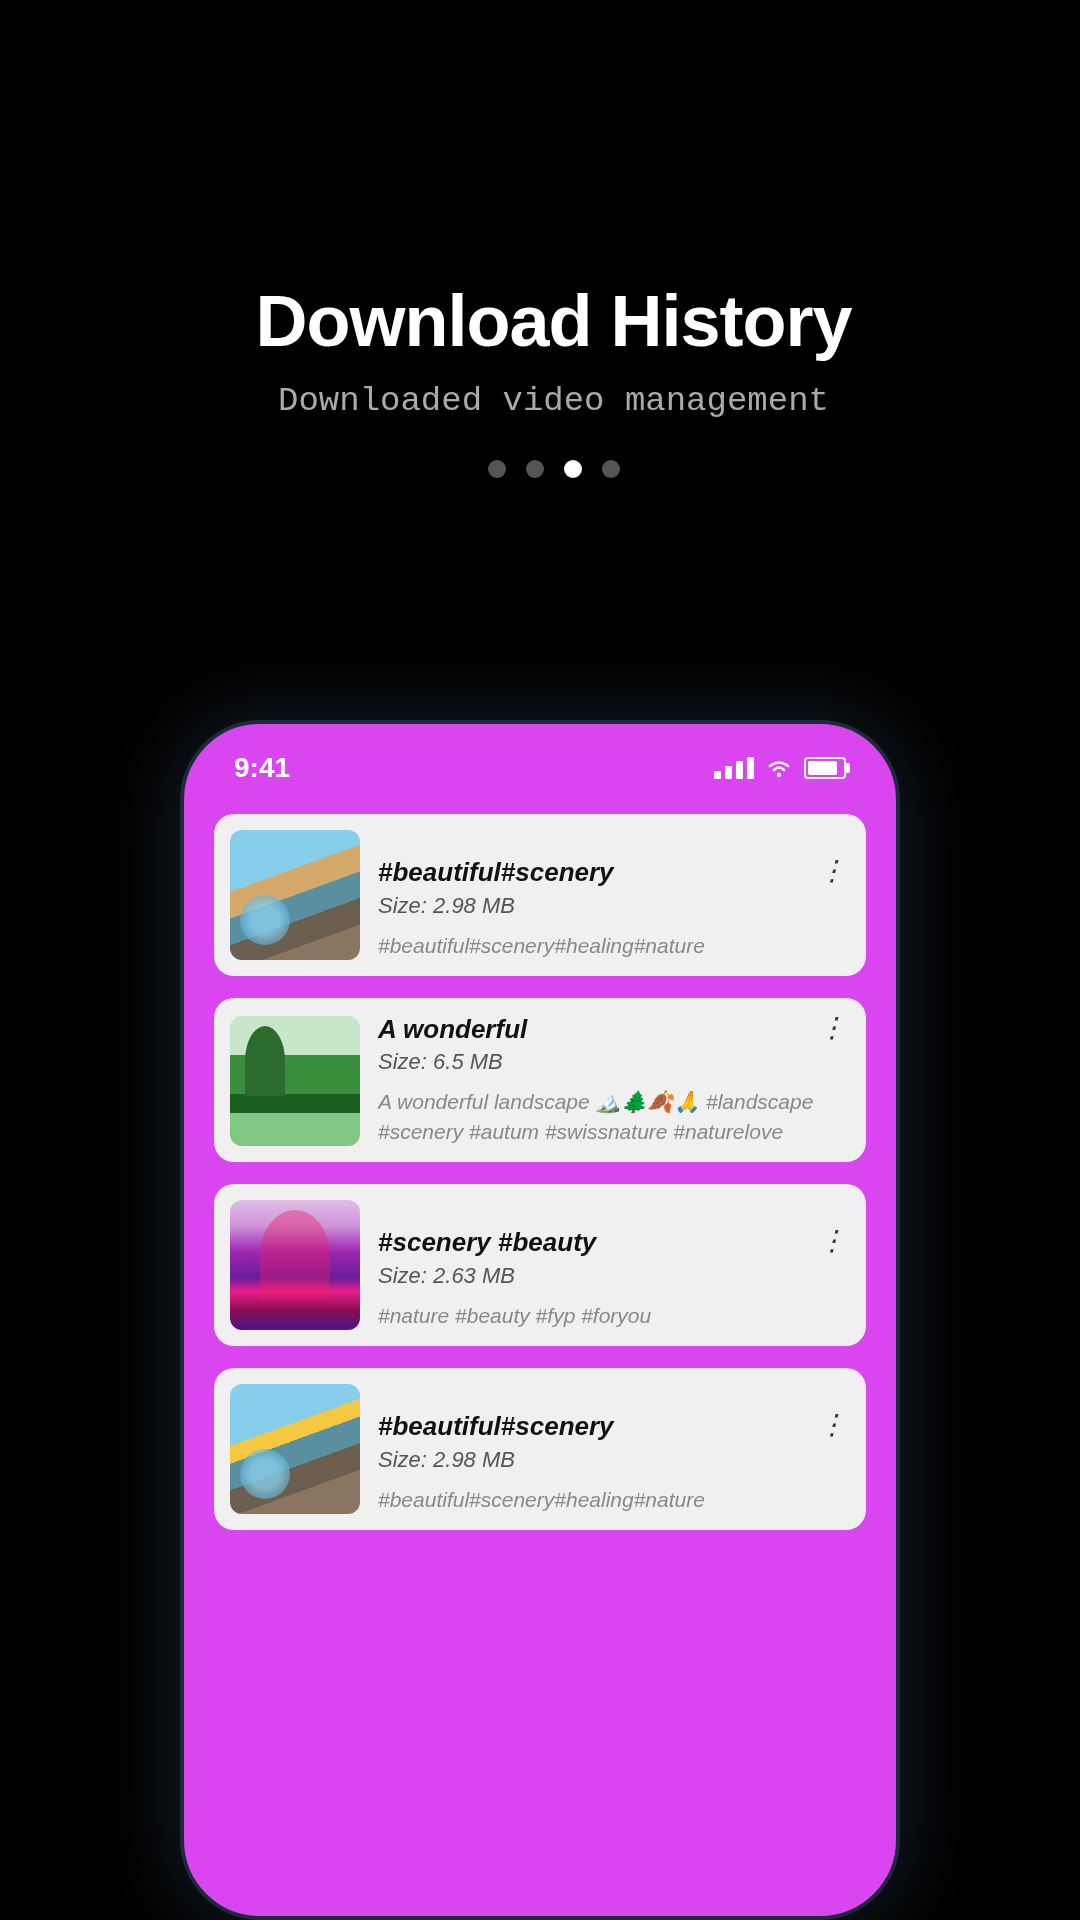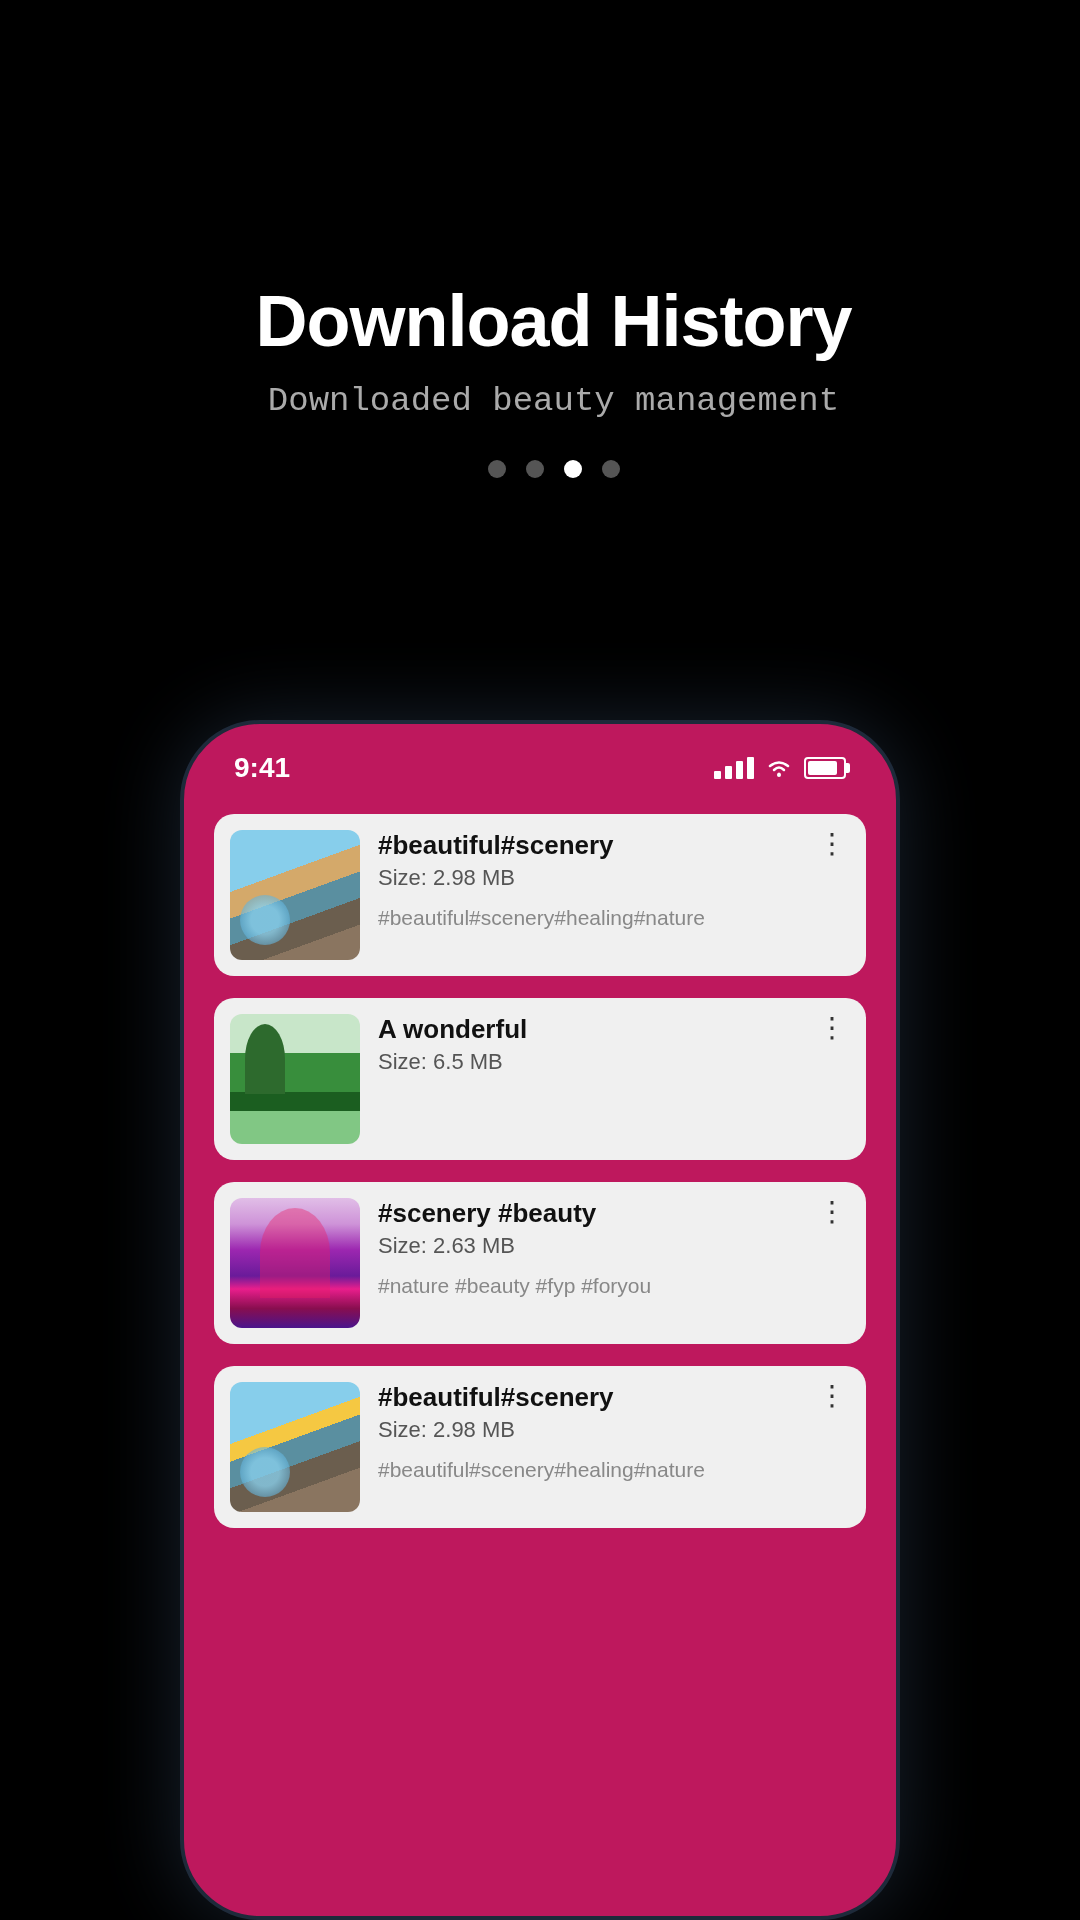--- a/index.html
+++ b/index.html
@@ -66,21 +66,21 @@
       bottom: 0;
       left: 50%;
       transform: translateX(-50%);
       width: 720px;
       height: 1200px;
     }
 
     .phone-frame {
       width: 100%;
       height: 100%;
-      background: #be185d;
+      background: #d946ef;
       border-radius: 80px;
       border: 4px solid #1e2a3a;
       overflow: hidden;
       position: relative;
       box-shadow: 0 0 80px rgba(30, 42, 58, 0.8);
     }
 
     
     .status-bar {
       display: flex;
@@ -163,24 +163,25 @@
       display: flex;
       flex-direction: column;
       gap: 22px;
     }
 
     
     .video-card {
       background: #f0f0f0;
       border-radius: 20px;
       display: flex;
-      align-items: flex-start;
+      align-items: flex-end;
       padding: 16px;
       gap: 18px;
       position: relative;
+      font-style: italic;
     }
 
     .video-thumb {
       width: 130px;
       height: 130px;
       border-radius: 12px;
       flex-shrink: 0;
       overflow: hidden;
       position: relative;
     }
@@ -330,21 +331,21 @@
       display: -webkit-box;
       -webkit-line-clamp: 2;
       -webkit-box-orient: vertical;
     }
   </style>
 </head>
 <body>
 
 <div class="hero">
   <h1 class="hero-title">Download History</h1>
-  <p class="hero-subtitle">Downloaded beauty management</p>
+  <p class="hero-subtitle">Downloaded video management</p>
   <div class="dots">
     <div class="dot"></div>
     <div class="dot"></div>
     <div class="dot active"></div>
     <div class="dot"></div>
   </div>
 </div>
 
 <div class="phone-wrapper">
   <div class="phone-frame">
@@ -398,20 +399,21 @@
           <div class="thumb-landscape"></div>
         </div>
         <div class="video-info">
           <div class="video-title-row">
             <span class="video-title">A wonderful</span>
             <span class="more-btn">⋮</span>
           </div>
           <div class="video-size">
             <span class="video-size-label">Size: </span><span>6.5 MB</span>
           </div>
+          <div class="video-tags">A wonderful landscape 🏔️🌲🍂🙏 #landscape #scenery #autum #swissnature #naturelove</div>
         </div>
       </div>
 
       <div class="video-card">
         <div class="video-thumb">
           <div class="thumb-purple"></div>
         </div>
         <div class="video-info">
           <div class="video-title-row">
             <span class="video-title">#scenery #beauty</span>

